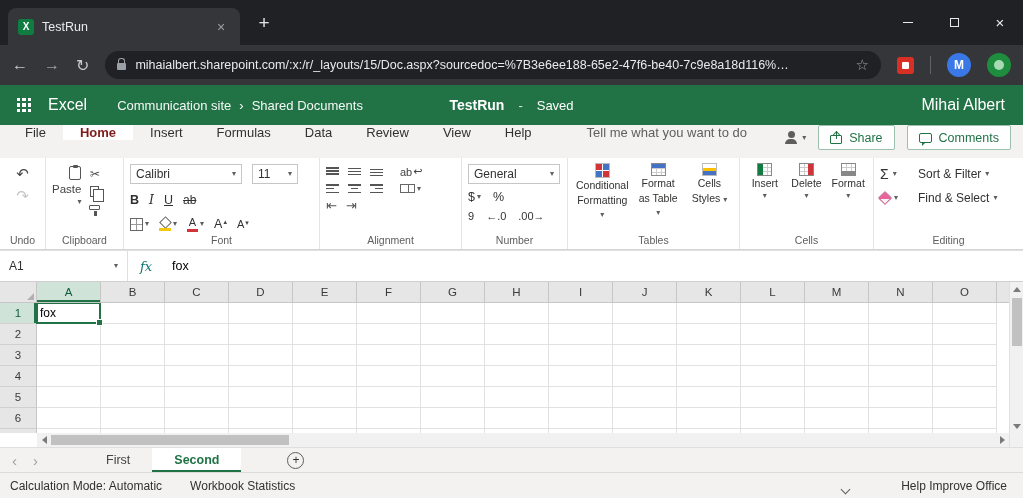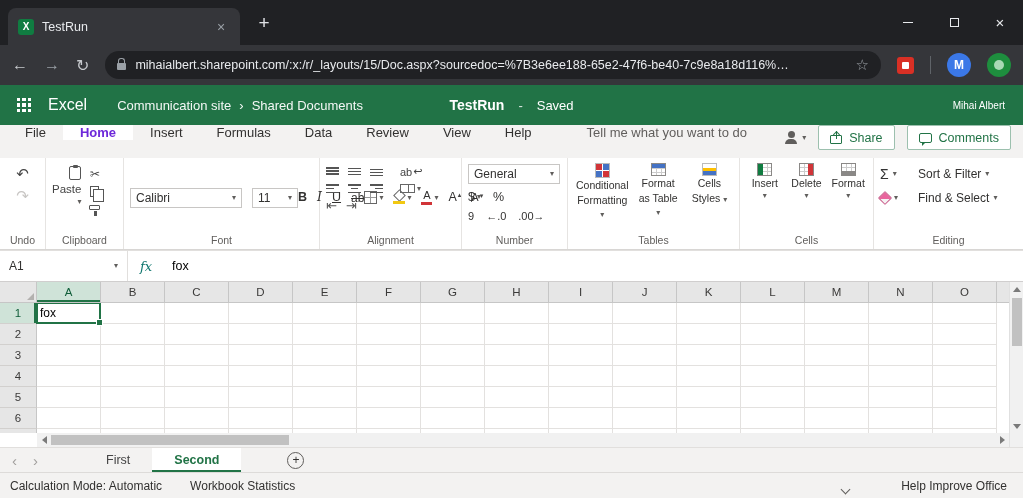--- a/index.html
+++ b/index.html
@@ -43,27 +43,27 @@
   .greenbar{height:40px;background:#217346;color:#fff;display:flex;align-items:center;flex:none;position:relative}
   .waffle{width:48px;height:40px;display:flex;align-items:center;justify-content:center}
   .waffle-grid{width:14px;height:14px;display:grid;grid-template-columns:repeat(3,1fr);gap:2px}
   .waffle-grid i{background:#fff}
   .app-name{font-size:16px;margin-right:30px}
   .crumb{font-size:13px;display:flex;align-items:center;gap:8px;opacity:.95}
   .doc-center{position:absolute;left:50%;transform:translateX(-50%);display:flex;align-items:center;gap:14px}
   .doc-title{font-size:14px;font-weight:700}
   .doc-dash{font-size:13px;opacity:.85}
   .doc-saved{font-size:13px}
-  .user-name{margin-left:auto;margin-right:18px;font-size:10px}
+  .user-name{margin-left:auto;margin-right:18px;font-size:16px}
 
   
   .rtabs{height:33px;background:#f3f2f1;display:flex;align-items:flex-start;padding-left:8px;flex:none;
     font-size:13px;color:#323130}
   .rtab{padding:0 17px;display:flex;align-items:center}
-  .rtab.active{background:#fff;color:#6d28d9;font-weight:700}
+  .rtab.active{background:#fff;color:#7f1d1d;font-weight:700}
   .tellme{margin-left:38px;display:flex;align-items:center;color:#605e5c}
   .rtabs-right{margin-left:auto;display:flex;align-items:center;gap:12px;padding-right:12px}
   .person-btn{display:flex;align-items:center;gap:4px}
   .person-icon{display:flex;flex-direction:column;align-items:center;width:14px}
   .person-icon .head{width:7px;height:7px;border-radius:50%;background:#605e5c}
   .person-icon .bod{width:12px;height:5px;border-radius:6px 6px 0 0;background:#605e5c;margin-top:1px}
   .caret{font-size:8px;color:#605e5c;line-height:1}
   .pill-btn{height:25px;border:1px solid #9cc0ae;background:#fff;color:#217346;border-radius:2px;
     display:flex;align-items:center;gap:7px;padding:0 11px;font-size:12.5px}
   .share-icon{position:relative;width:12px;height:9px;border:1.2px solid #217346;border-radius:1px;margin-top:4px}
@@ -85,21 +85,21 @@
   .g-clip{width:78px;display:flex;gap:8px}
   .paste-btn{display:flex;flex-direction:column;align-items:flex-end;gap:3px;font-size:11.5px;color:#444;padding-top:2px}
   .paste-icon{width:12px;height:14px;border:1px solid #555;border-radius:2px;position:relative;background:#fff}
   .paste-icon::before{content:"";position:absolute;top:-2px;left:2.5px;width:5px;height:3px;background:#555;border-radius:1px}
   .clip-col{display:flex;flex-direction:column;gap:6px;align-items:center;padding-top:4px}
   .cut-glyph{font-size:12px;color:#444;line-height:1}
   .copy-icon{width:9px;height:11px;border:1px solid #555;background:#fff;position:relative}
   .copy-icon::after{content:"";position:absolute;left:2px;top:2px;width:9px;height:11px;border:1px solid #555;background:#fff}
   .painter-icon{width:11px;height:5px;border:1px solid #555;border-radius:1px;position:relative;margin-top:2px}
   .painter-icon::after{content:"";position:absolute;left:4px;top:5px;width:3px;height:5px;background:#555}
-  .g-font{width:196px;display:flex;flex-direction:row;gap:0}
+  .g-font{width:196px;display:flex;flex-direction:column;gap:10px}
   .combo{height:20px;border:1px solid #c8c6c4;display:flex;align-items:center;font-size:12px;
     padding:0 5px;color:#323130;background:#fff}
   .combo .cv{flex:1;white-space:nowrap;overflow:hidden}
   .frow{display:flex;align-items:center;gap:10px}
   .fmt-letter{font-size:12.5px;color:#323130;line-height:1}
   .b{font-weight:700}.i{font-style:italic;font-family:"DejaVu Serif",serif}.u{text-decoration:underline}
   .strike{text-decoration:line-through;font-size:12px}
   .icon-caret-pair{display:flex;align-items:center;gap:2px}
   .borders-icon{width:13px;height:13px;border:1px solid #666;
     background:linear-gradient(#999,#999) center/100% 1px no-repeat,

